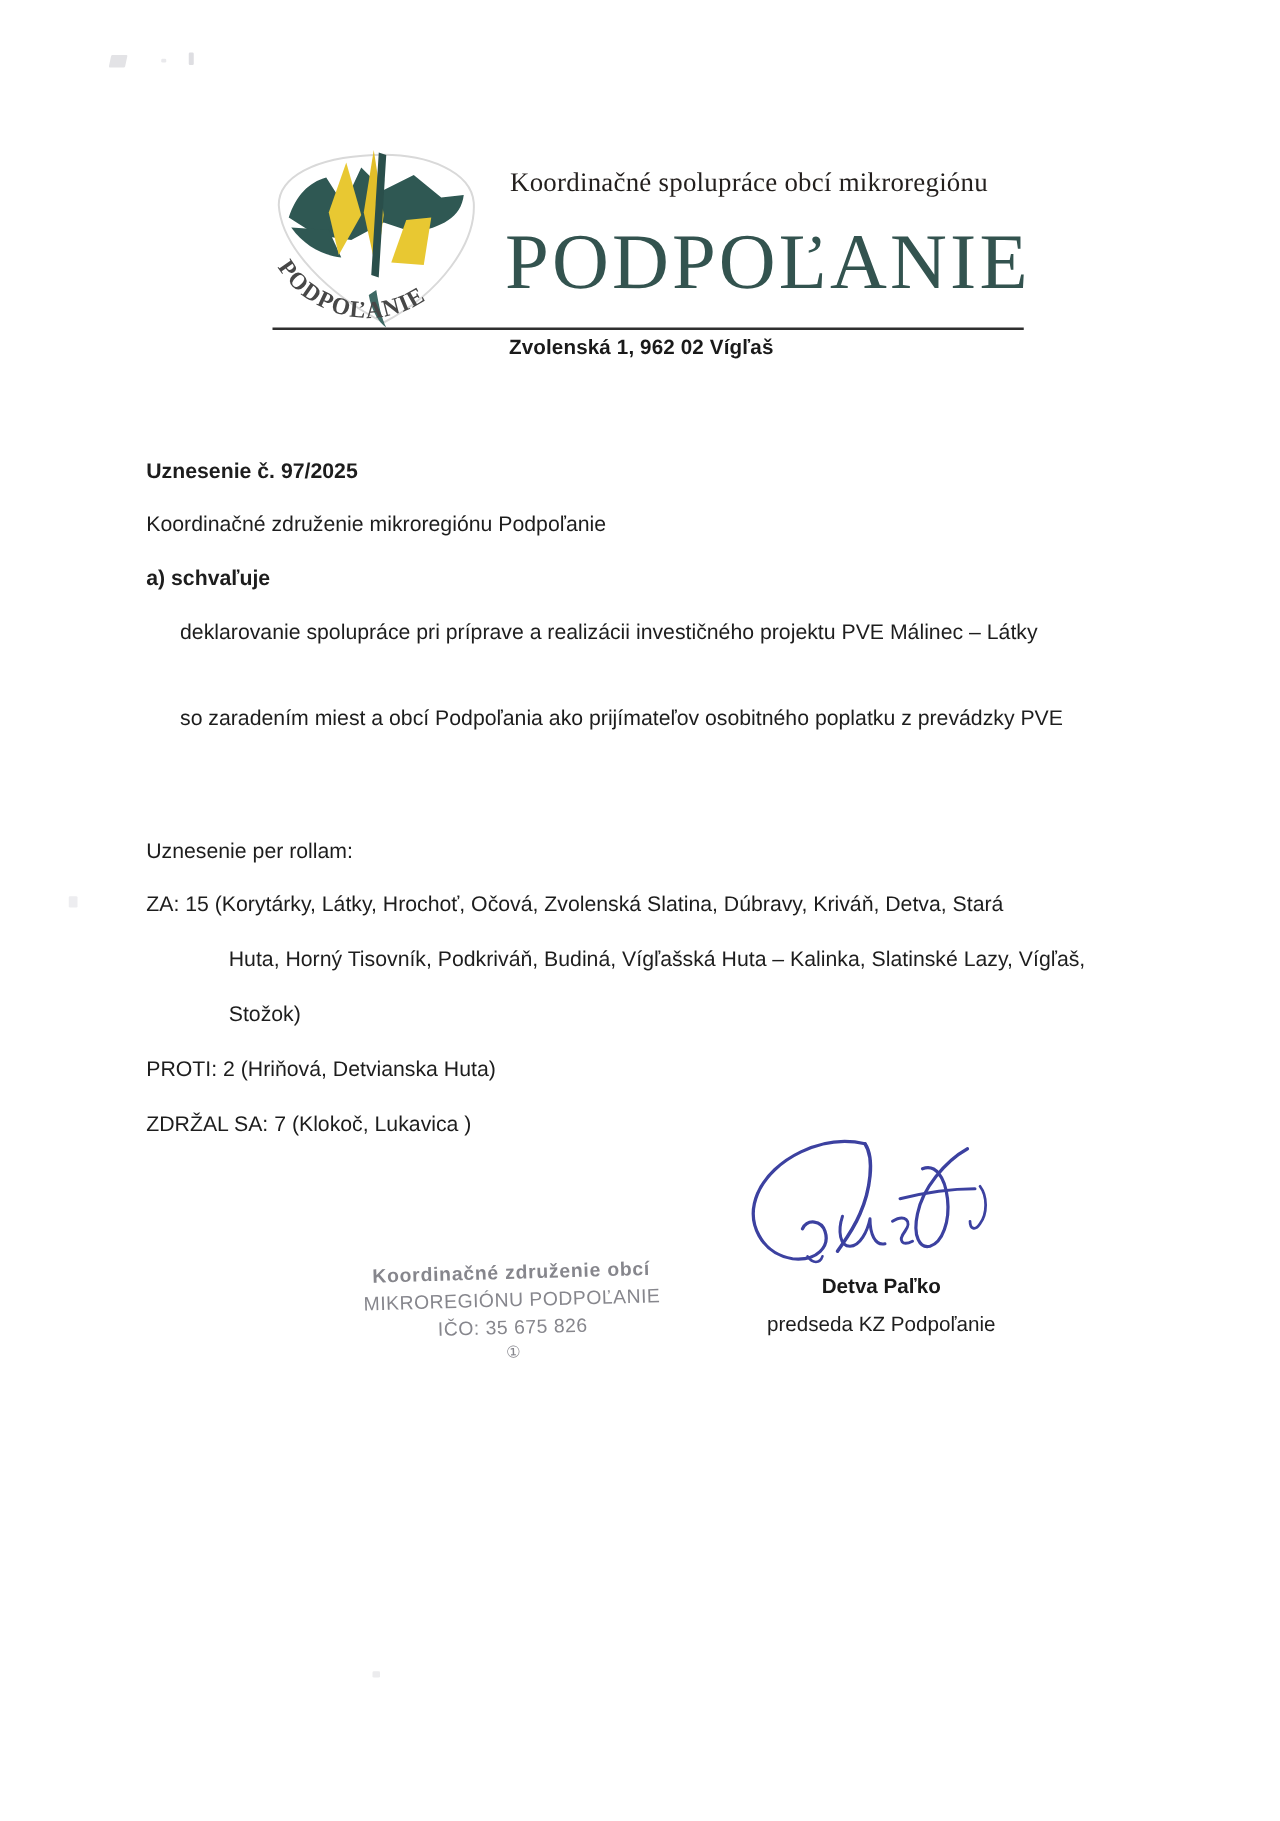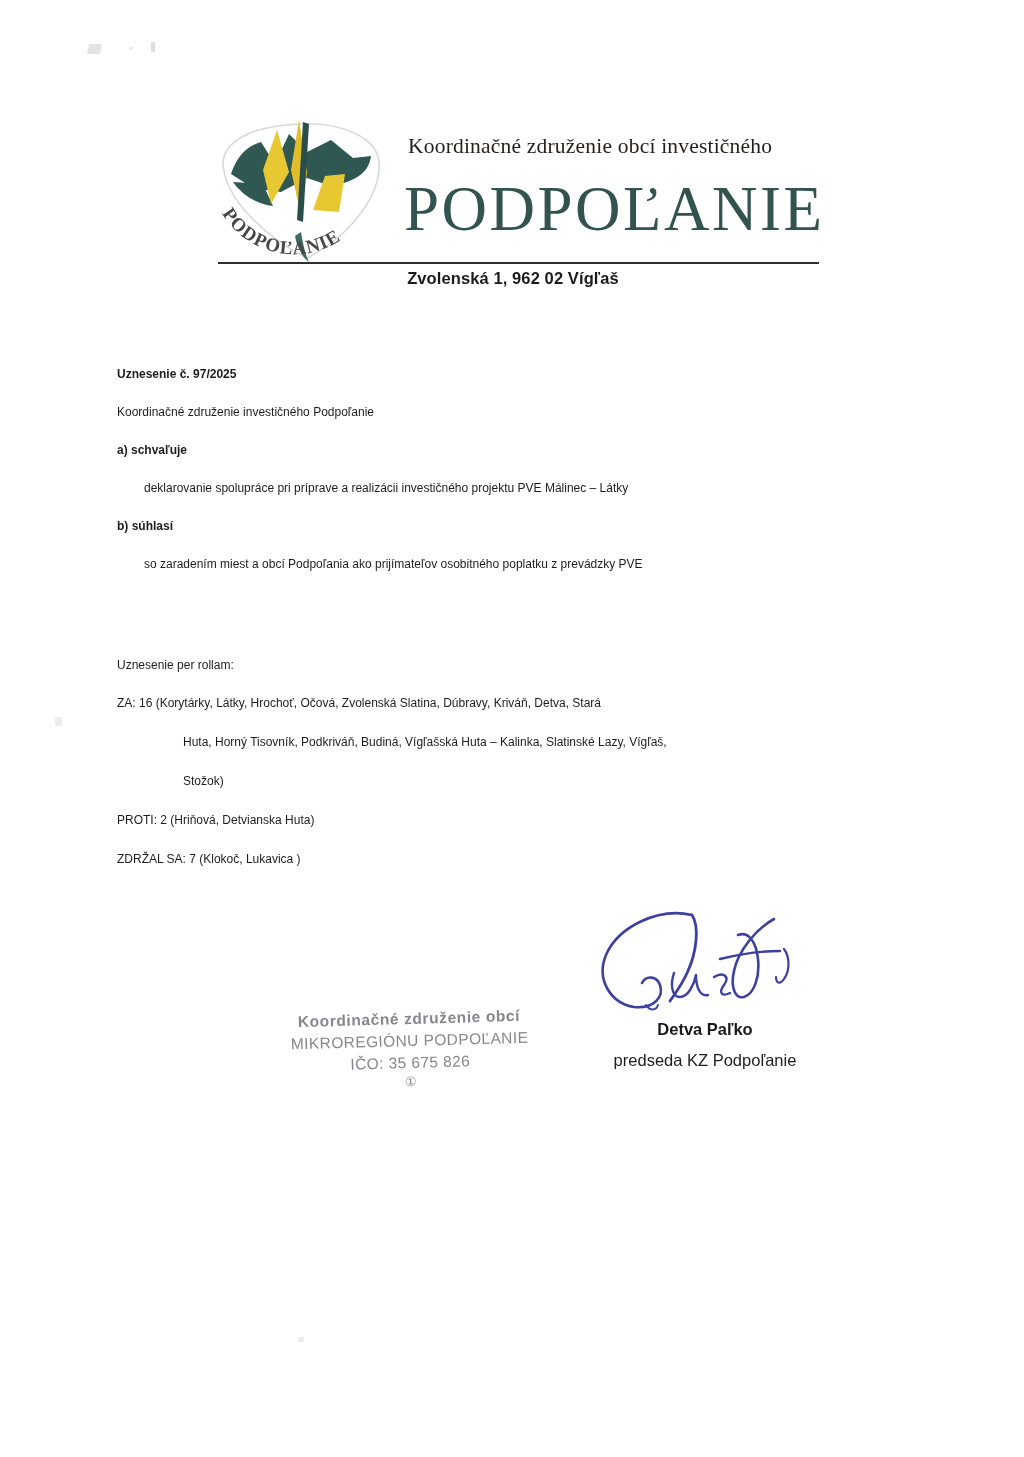--- a/index.html
+++ b/index.html
@@ -102,21 +102,21 @@
   }
 
   
   .body-block {
     position: absolute;
     left: 117px;
     top: 368px;
     width: 790px;
   }
   .ln {
-    font-size: 12px;
+    font-size: 17px;
     line-height: 1;
     color: #1d1d1d;
     white-space: nowrap;
   }
   .ln.b { font-weight: bold; }
   .ln.ind1 { padding-left: 27px; }
   .ln.ind2 { padding-left: 66px; }
   .gap-md { height: 26px; }
   .gap-xl { height: 62px; }
   .row-sp { height: 27px; }
@@ -227,57 +227,56 @@
         <path d="M100,10 L106,12 L100,110 L94,108 Z" fill="#2a4f4b"></path>
 
         <path d="M98,120 C100,132 102,142 106,150 C100,146 94,136 92,124 Z" fill="#3f6a65"></path>
 
         <text font-family="Liberation Serif, serif" font-size="19" font-weight="bold" fill="#474747" letter-spacing="1">
           <textPath href="#arcpath" startOffset="4%">PODPOĽANIE</textPath>
         </text>
       </svg>
     </div>
 
-    <div class="org-subtitle">Koordinačné združenie obcí investičného</div>
+    <div class="org-subtitle">Koordinačné spolupráce obcí mikroregiónu</div>
 
     <div class="org-wordmark">PODPOĽANIE</div>
 
     <div class="header-rule"></div>
 
     <div class="org-address">
       <span class="addr-inner">Zvolenská 1, 962 02  Vígľaš</span>
     </div>
   </div>
 
   <div class="body-block">
 
     <div class="ln b">Uznesenie č. 97/2025</div>
     <div class="gap-md"></div>
 
-    <div class="ln">Koordinačné združenie investičného Podpoľanie</div>
+    <div class="ln">Koordinačné združenie mikroregiónu Podpoľanie</div>
     <div class="gap-md"></div>
 
     <div class="ln b">a) schvaľuje</div>
     <div class="gap-md"></div>
 
     <div class="ln ind1">deklarovanie spolupráce pri príprave a realizácii investičného projektu PVE Málinec – Látky</div>
     <div class="gap-md"></div>
 
-    <div class="ln b">b) súhlasí</div>
     <div class="gap-md"></div>
 
     <div class="ln ind1">so zaradením miest a obcí Podpoľania ako prijímateľov osobitného poplatku z prevádzky PVE</div>
     <div class="row-sp"></div>
 
     <div class="gap-xl"></div>
 
     <div class="ln">Uznesenie per rollam:</div>
     <div class="gap-md"></div>
 
-    <div class="ln">ZA: 16 (Korytárky, Látky, Hrochoť, Očová, Zvolenská Slatina, Dúbravy, Kriváň, Detva, Stará</div>
+    <div class="ln">ZA: 15 (Korytárky, Látky, Hrochoť, Očová, Zvolenská Slatina, Dúbravy, Kriváň, Detva, Stará</div>
     <div class="row-sp"></div>
     <div class="ln ind2">Huta, Horný Tisovník, Podkriváň, Budiná, Vígľašská Huta – Kalinka, Slatinské Lazy, Vígľaš,</div>
     <div class="row-sp"></div>
     <div class="ln ind2">Stožok)</div>
     <div class="row-sp"></div>
 
     <div class="ln">PROTI: 2 (Hriňová, Detvianska Huta)</div>
     <div class="row-sp"></div>
     <div class="ln">ZDRŽAL SA: 7 (Klokoč, Lukavica )</div>
   </div>

